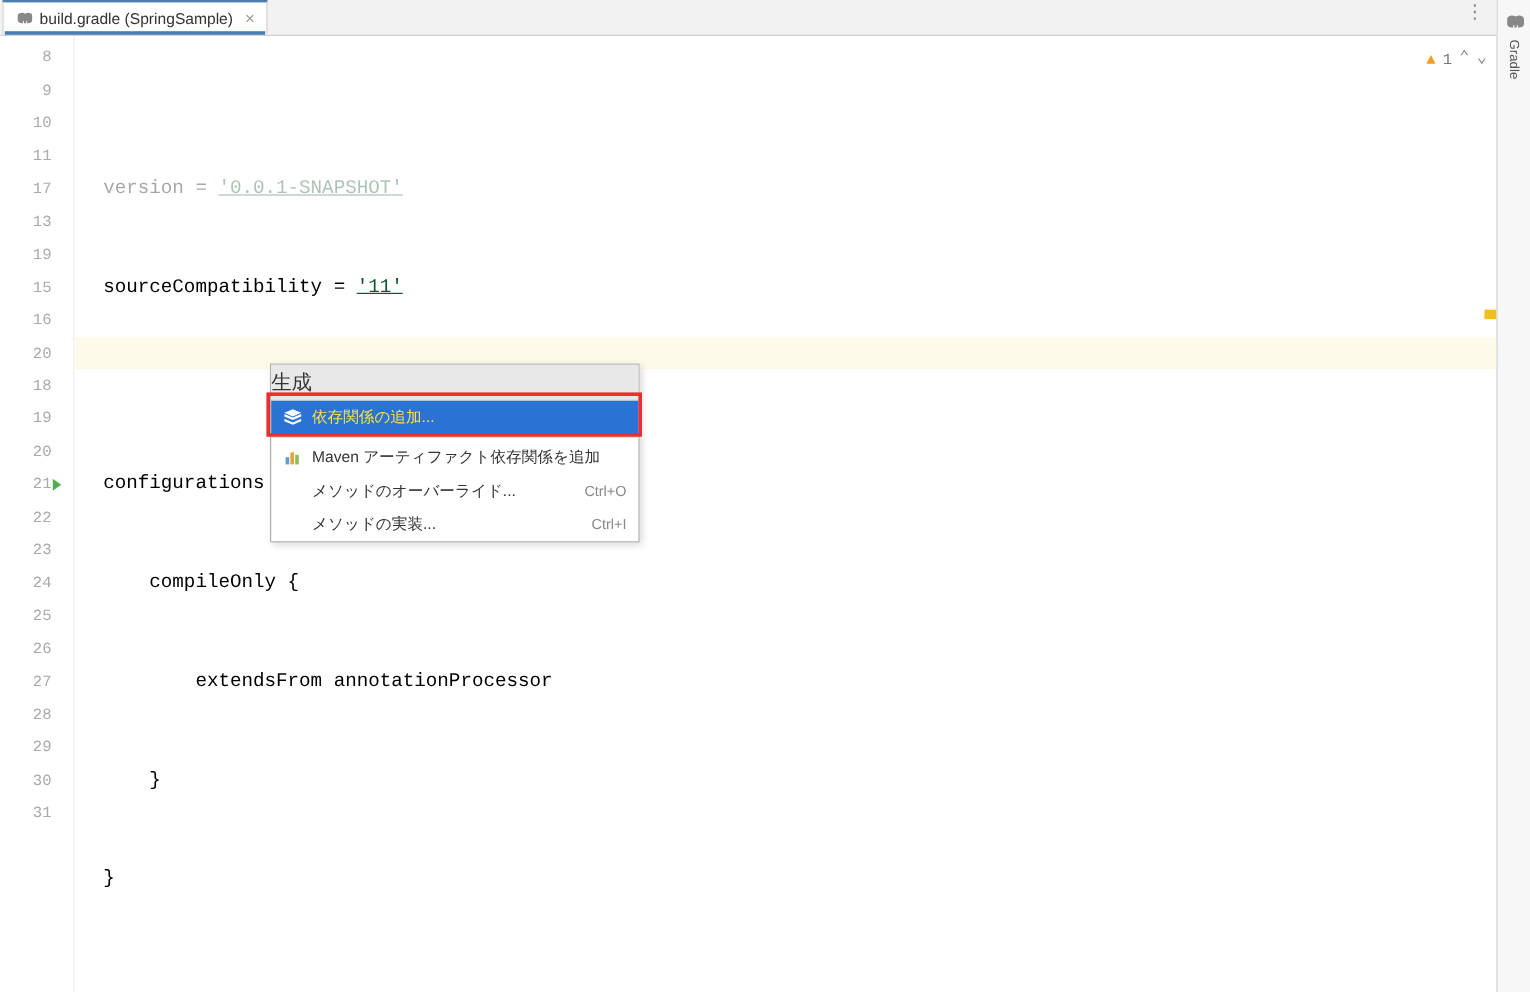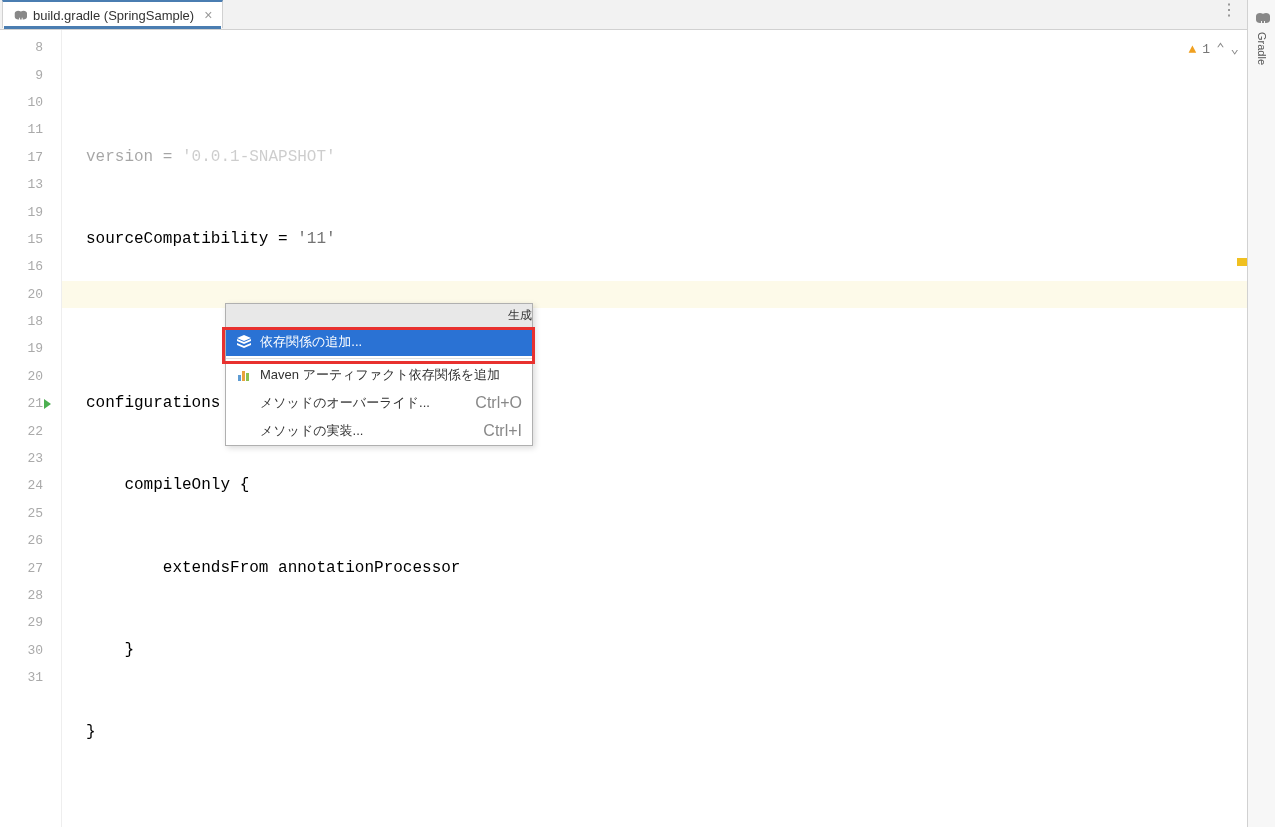--- a/index.html
+++ b/index.html
@@ -141,21 +141,21 @@
   line-height: 27.4px;
   padding-top: 4px;
   padding-left: 24px;
   white-space: pre;
   position: relative;
 }
 .code-line {
   height: 27.4px;
   display: flex;
 }
-.str { color: #737373; }
+.str { color: #14532d; text-decoration: underline; }
 .hl-line {
   background: #fdfae9;
   position: absolute;
   left: 0;
   right: 0;
   height: 27.4px;
 }
 .warning-badge {
   position: absolute;
   top: 6px;
@@ -188,42 +188,42 @@
   top: 303px;
   width: 308px;
   background: #fff;
   border: 1px solid #b0b0b0;
   box-shadow: 2px 2px 6px rgba(0,0,0,0.15);
   font-size: 13px;
   z-index: 100;
 }
 .menu-title {
   background: #e8e8e8;
-  text-align: right;
+  text-align: left;
   padding: 3px 0;
   color: #333;
-  font-size: 12px;
+  font-size: 17px;
   border-bottom: 1px solid #d0d0d0;
 }
 .menu-item {
   display: flex;
   align-items: center;
   padding: 5px 10px;
   gap: 8px;
   cursor: pointer;
   color: #333;
 }
 .menu-item.selected {
   background: #2a72d4;
-  color: #ffffff;
+  color: #fde047;
 }
 .menu-item .shortcut {
   margin-left: auto;
   color: #888;
-  font-size: 16px;
+  font-size: 12px;
 }
 .menu-icon {
   width: 16px;
   height: 16px;
   display: flex;
   align-items: center;
   justify-content: center;
 }
 .menu-sep {
   height: 1px;

